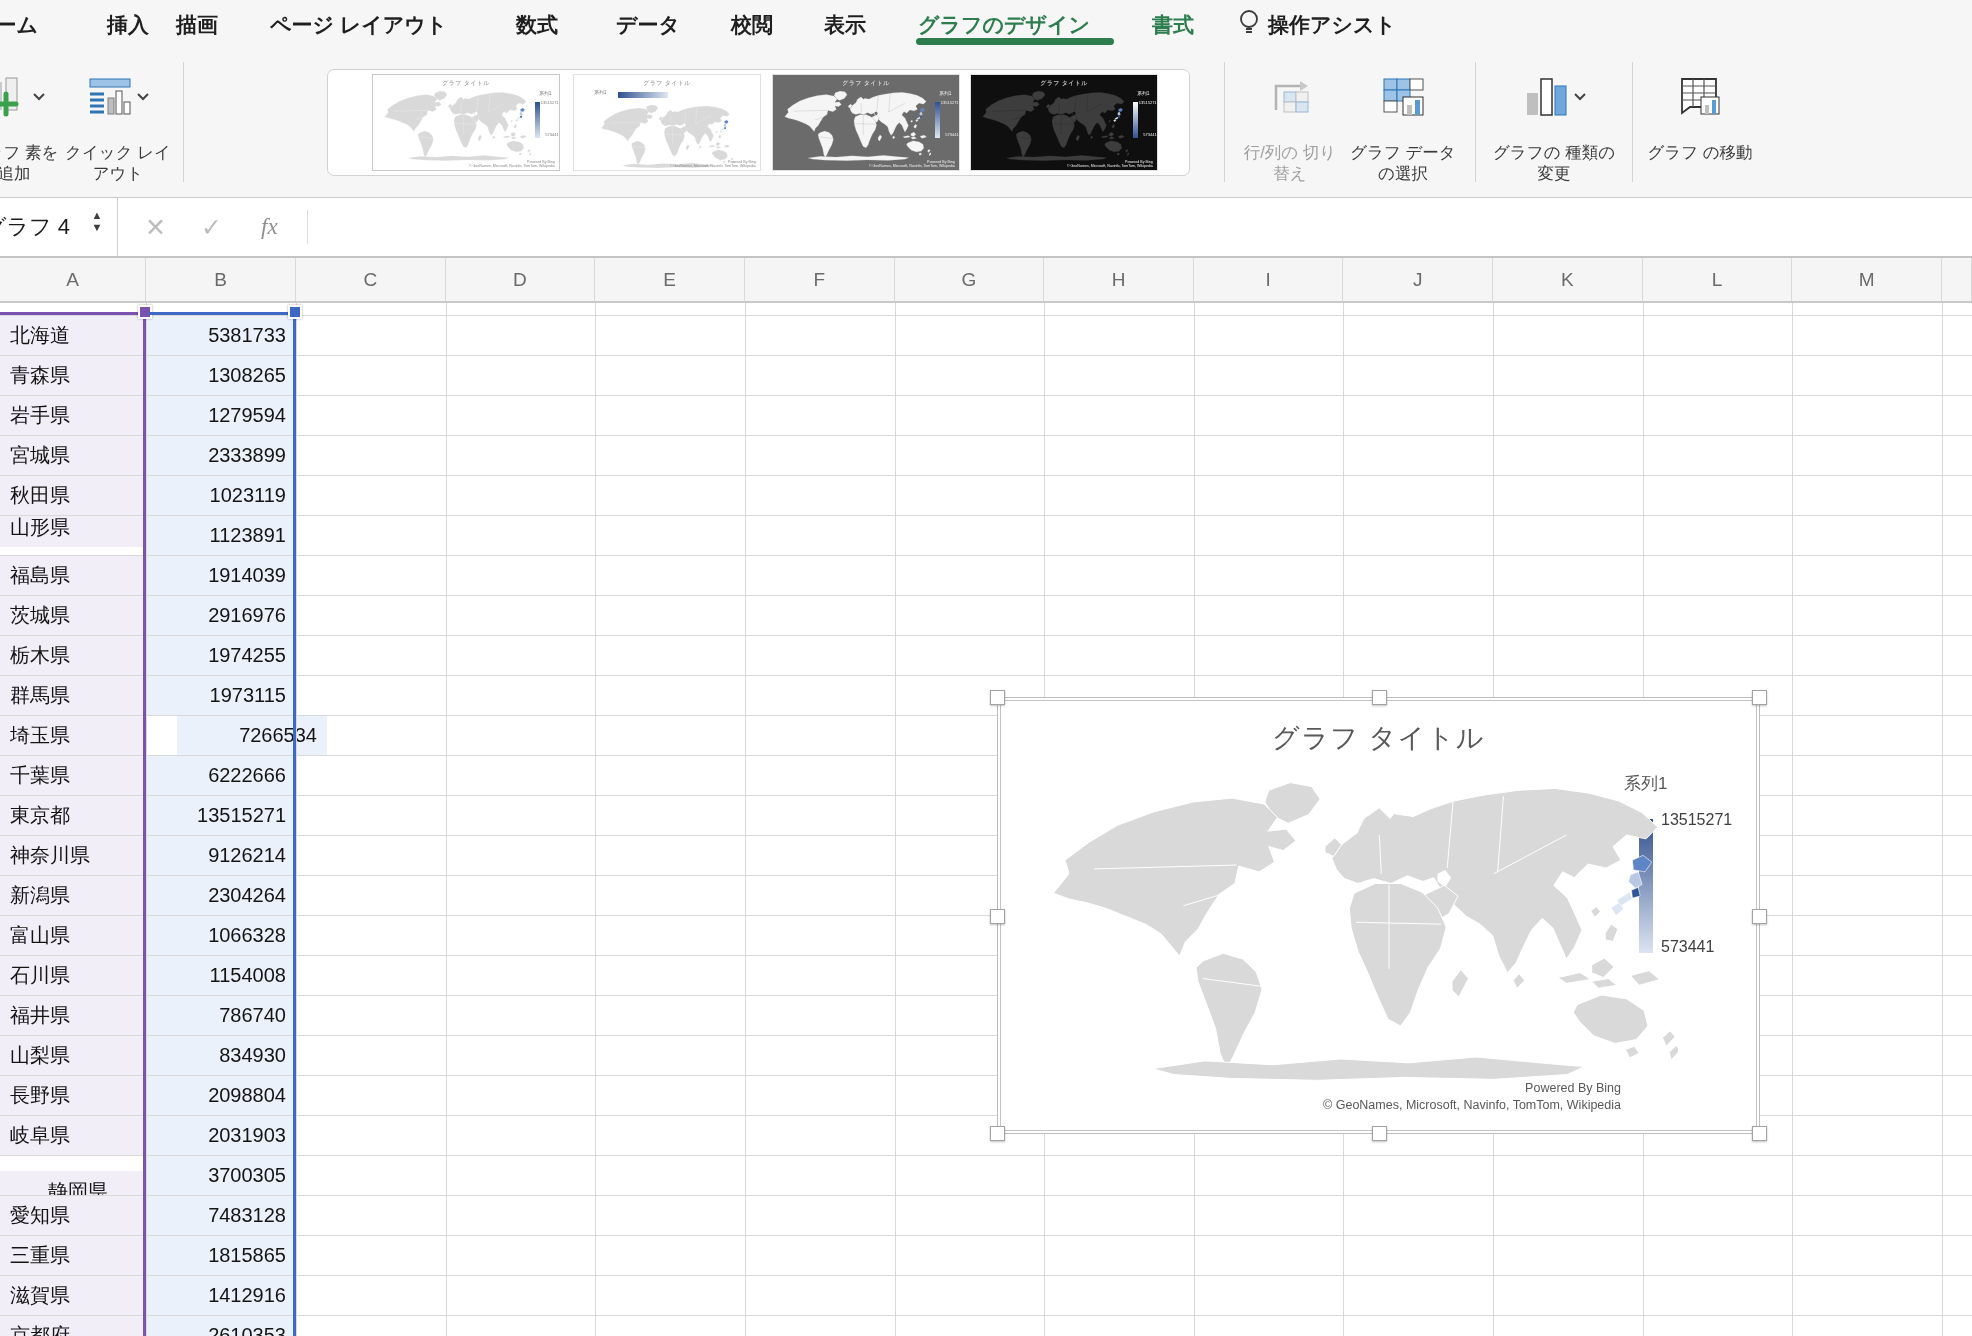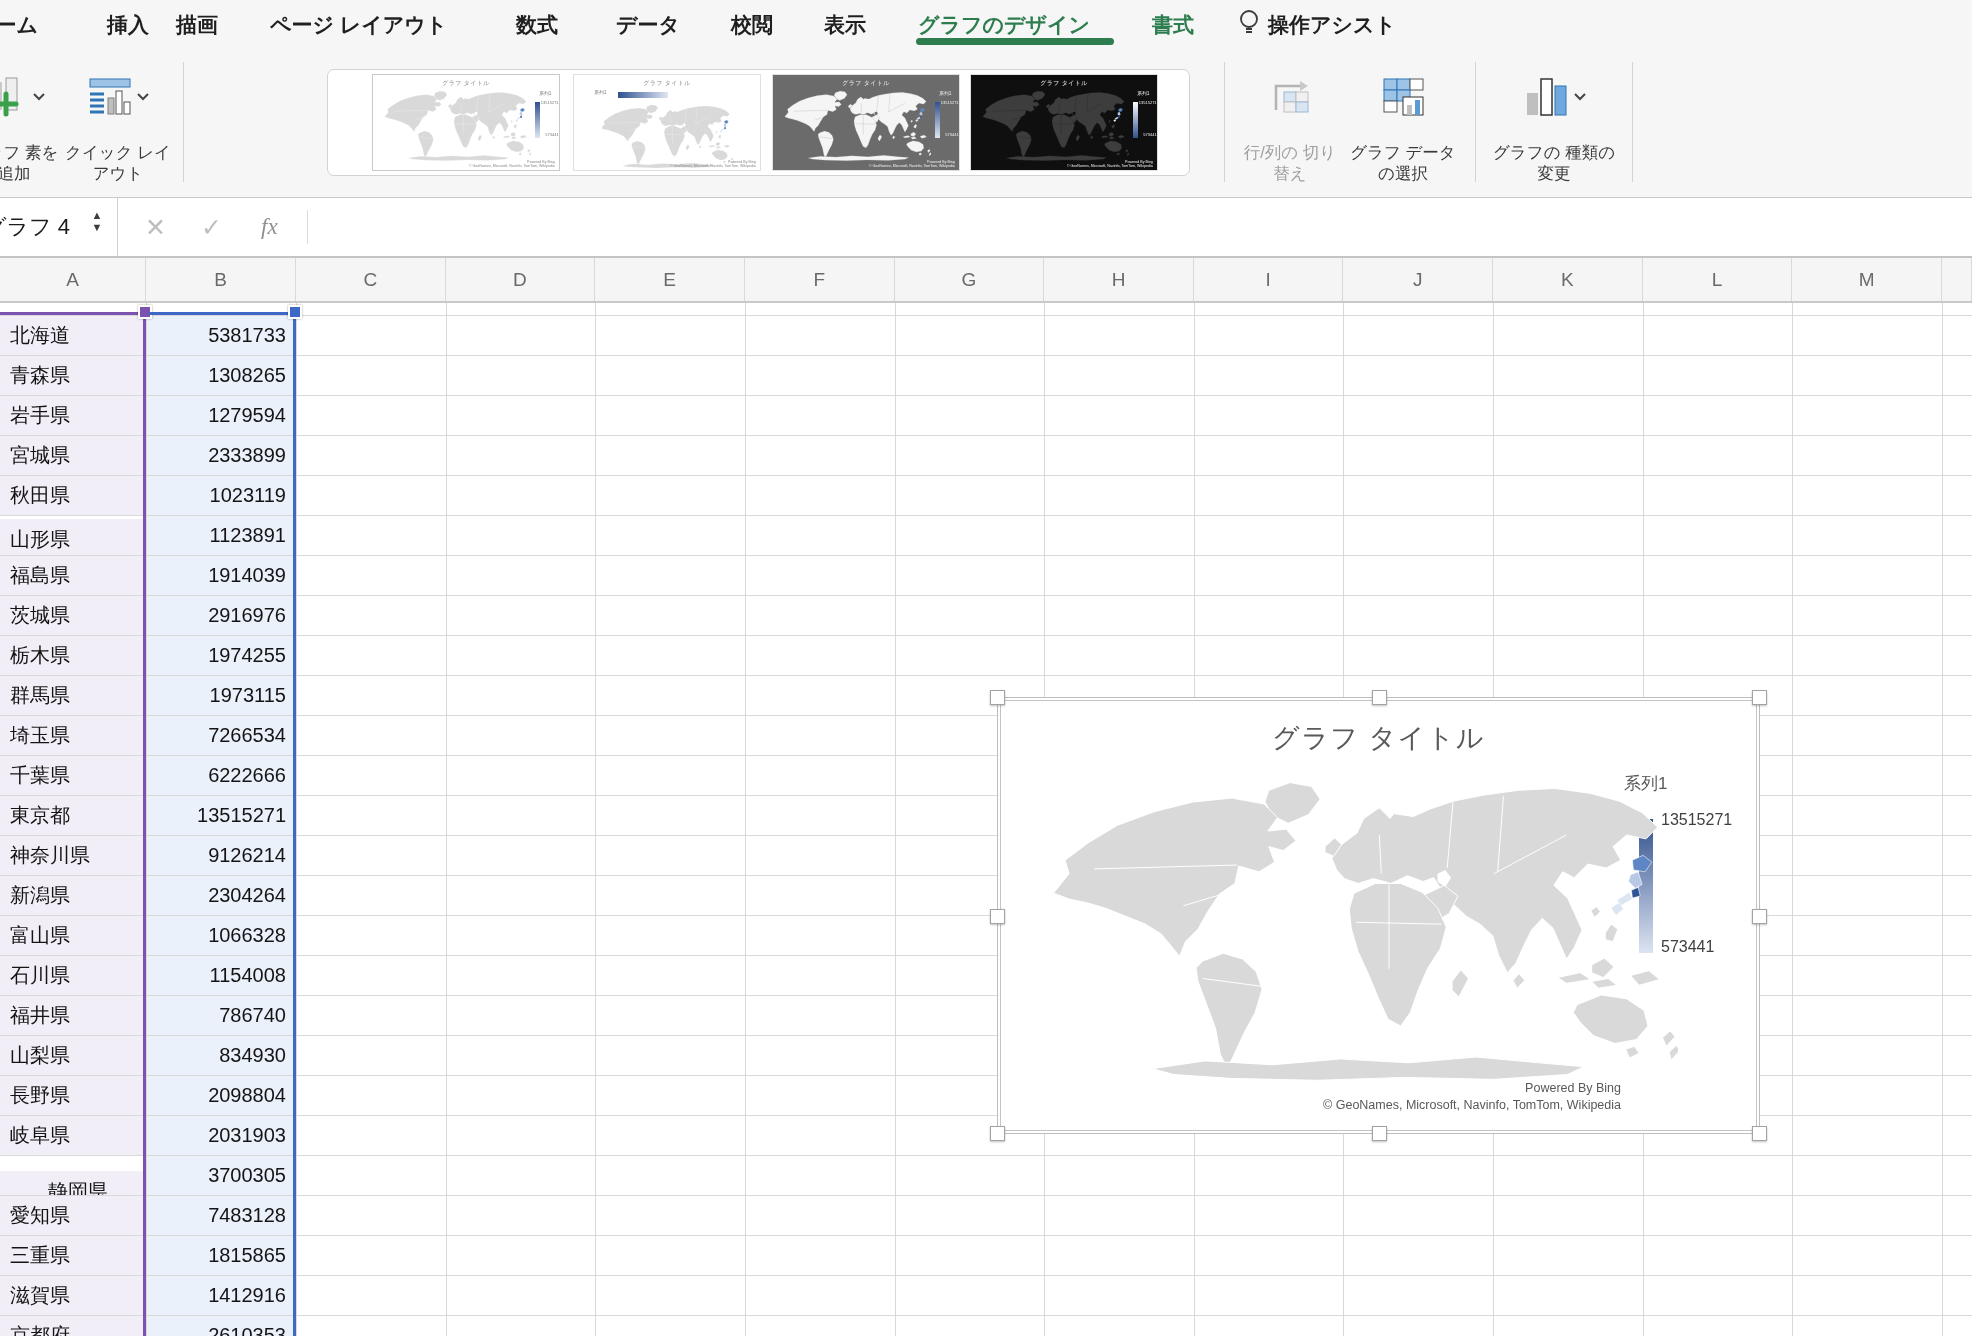--- a/index.html
+++ b/index.html
@@ -287,20 +287,33 @@
         <svg width="12" height="8" viewBox="0 0 12 8">
             <polyline points="1,1 6,6 11,1" fill="none" stroke="#444" stroke-width="2"></polyline>
           </svg>
       </span>
       <span class="lbl">グラフの</span>
       <span class="lbl">種類の変更</span>
     </div>
 
     <div class="sep" style="left:1632px;"></div>
 
+    <div class="rbtn" style="left:1644px;width:112px;">
+      <span class="ic">
+        <svg width="50" height="48" viewBox="0 0 50 48">
+            <path d="M7,6 H41 V34 H15 L7,40 Z" fill="#fff" stroke="#333" stroke-width="1.8"></path>
+            <path d="M7,13 H41 M7,20 H41 M7,27 H41 M18,6 V34 M29,6 V34" stroke="#555" stroke-width="1.2" fill="none"></path>
+            <rect x="26" y="24" width="18" height="17" fill="#fff" stroke="#333"></rect>
+            <rect x="30" y="32" width="4" height="9" fill="#bfbfbf"></rect>
+            <rect x="37" y="27" width="4" height="14" fill="#5b9bd5"></rect>
+          </svg>
+      </span>
+      <span class="lbl">グラフ</span>
+      <span class="lbl">の移動</span>
+    </div>
   </div>
 
   <div class="fbar">
     <div class="namebox">
         <span>グラフ 4</span>
       </div>
     <div class="stepper">
         <div>▲</div>
         <div>▼</div>
       </div>
@@ -333,32 +346,32 @@
       <div class="cellA" style="top: 12px;">北海道</div>
       <div class="cellB" style="top: 12px;">5381733</div>
       <div class="cellA" style="top: 52px;">青森県</div>
       <div class="cellB" style="top: 52px;">1308265</div>
       <div class="cellA" style="top: 92px;">岩手県</div>
       <div class="cellB" style="top: 92px;">1279594</div>
       <div class="cellA" style="top: 132px;">宮城県</div>
       <div class="cellB" style="top: 132px;">2333899</div>
       <div class="cellA" style="top: 172px;">秋田県</div>
       <div class="cellB" style="top: 172px;">1023119</div>
-      <div class="cellA" style="top: 216px;">山形県</div>
+      <div class="cellA" style="top: 204px;">山形県</div>
       <div class="cellB" style="top: 212px;">1123891</div>
       <div class="cellA" style="top: 252px;">福島県</div>
       <div class="cellB" style="top: 252px;">1914039</div>
       <div class="cellA" style="top: 292px;">茨城県</div>
       <div class="cellB" style="top: 292px;">2916976</div>
       <div class="cellA" style="top: 332px;">栃木県</div>
       <div class="cellB" style="top: 332px; padding-left: 22px;">1974255</div>
       <div class="cellA" style="top: 372px;">群馬県</div>
       <div class="cellB" style="top: 372px;">1973115</div>
       <div class="cellA" style="top: 412px;">埼玉県</div>
-      <div class="cellB" style="top: 412px;">7266534</div>
+      <div class="cellB" style="top: 412px; margin-left: 31px;">7266534</div>
       <div class="cellA" style="top: 452px;">千葉県</div>
       <div class="cellB" style="top: 452px;">6222666</div>
       <div class="cellA" style="top: 492px;">東京都</div>
       <div class="cellB" style="top: 492px;">13515271</div>
       <div class="cellA" style="top: 532px;">神奈川県</div>
       <div class="cellB" style="top: 532px;">9126214</div>
       <div class="cellA" style="top: 572px;">新潟県</div>
       <div class="cellB" style="top: 572px;">2304264</div>
       <div class="cellA" style="top: 612px;">富山県</div>
       <div class="cellB" style="top: 612px;">1066328</div>

